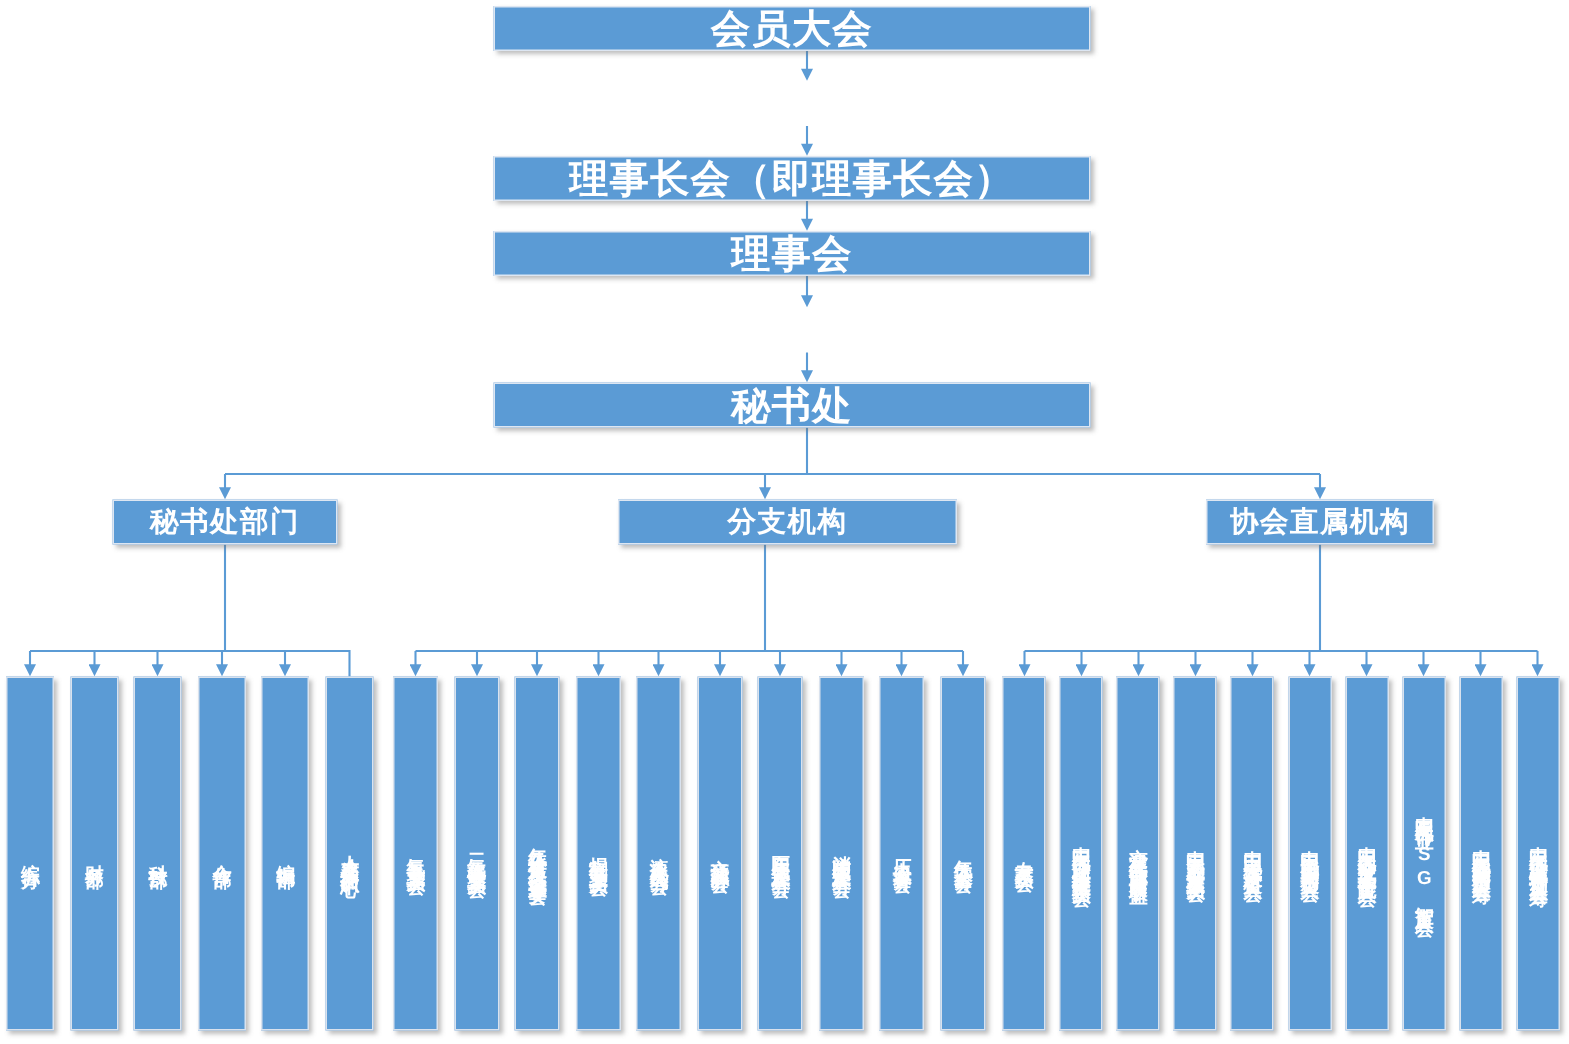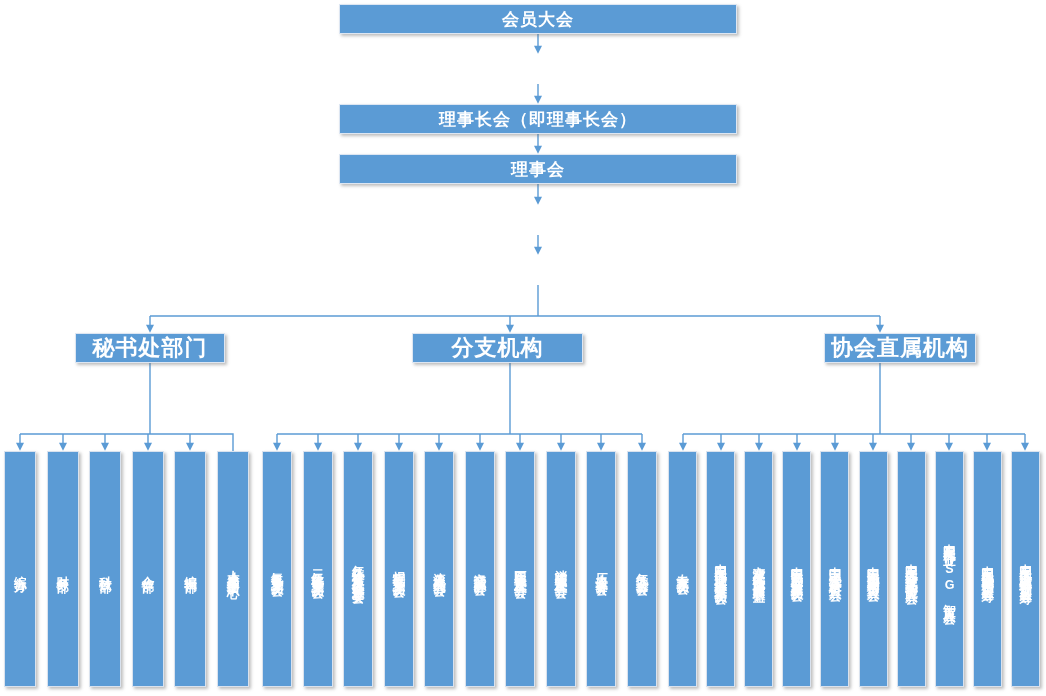--- a/index.html
+++ b/index.html
@@ -9,22 +9,22 @@
   }
   .connector-svg{position:absolute;left:0;top:0;width:1046px;height:696px;pointer-events:none;}
   .node{
     position:absolute;box-sizing:border-box;height:30px;
     background:#5B9BD5;border:1px solid #dde6f2;
     box-shadow:2px 2px 3px rgba(110,110,110,.45);
     color:#fff;font-weight:bold;
     display:flex;align-items:center;justify-content:center;
     letter-spacing:1px;
   }
-  .node.top{left:339px;width:398px;font-size:17px;}
-  .node.hdr{font-size:22px;}
+  .node.top{left:329px;width:398px;font-size:26px;}
+  .node.hdr{font-size:19px;}
   .leafgroup{
     position:absolute;top:451px;height:236px;
     display:flex;justify-content:space-between;
   }
   .leaf{
     box-sizing:border-box;height:236px;
     background:#5B9BD5;border:1px solid #d9e2ee;
     box-shadow:2px 2px 3px rgba(110,110,110,.45);
     display:flex;align-items:center;justify-content:center;
   }
@@ -95,24 +95,25 @@
       <path d="M911 434 V444" marker-end="url(#arr)"></path>
       <path d="M949 434 V444" marker-end="url(#arr)"></path>
       <path d="M987 434 V444" marker-end="url(#arr)"></path>
       <path d="M1025 434 V444" marker-end="url(#arr)"></path>
     </g>
   </svg>
 
   <div class="node top" style="top:4px">会员大会</div>
   <div class="node top" style="top:104px">理事长会（即理事长会）</div>
   <div class="node top" style="top:154px">理事会</div>
+  <div class="node top" style="top:255px">秘书处</div>
 
   <div class="node hdr" style="top:333px;left:75px;width:150px">秘书处部门</div>
-  <div class="node hdr" style="top:333px;left:412px;width:171px">分支机构</div>
-  <div class="node hdr" style="top:333px;left:824px;width:152px">协会直属机构</div>
+  <div class="node hdr" style="top:333px;left:412px;width:226px">分支机构</div>
+  <div class="node hdr" style="top:333px;left:804px;width:152px">协会直属机构</div>
 
   <div class="leafgroup g0" style="left:4px;width:245px">
     <div class="leaf">
         <span class="vtext">综合办</span>
       </div>
     <div class="leaf">
         <span class="vtext">财务部</span>
       </div>
     <div class="leaf">
         <span class="vtext">科技部</span>

